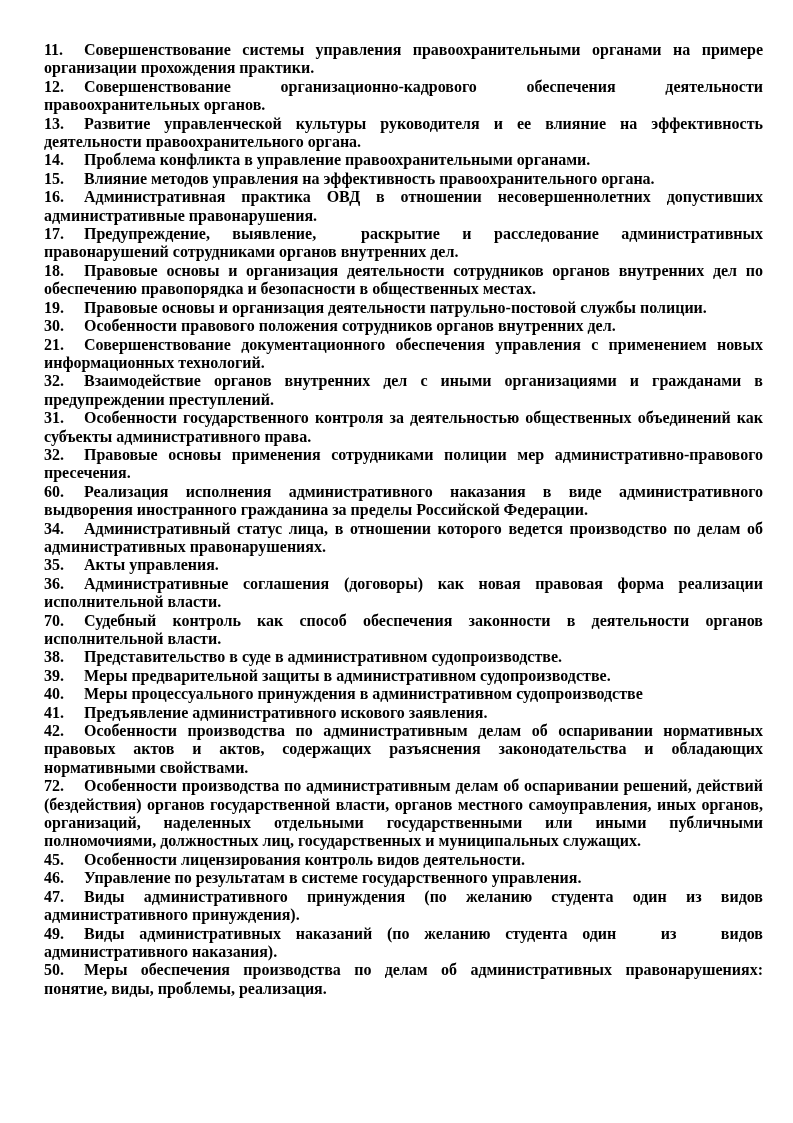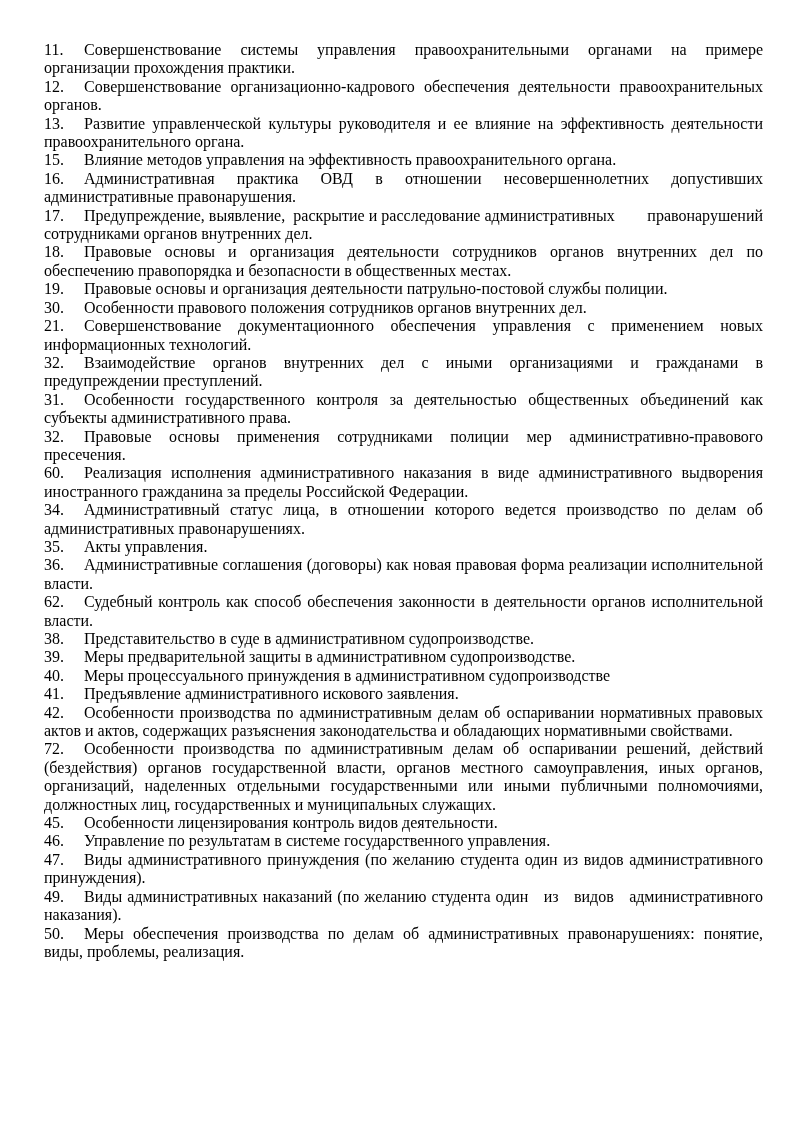--- a/index.html
+++ b/index.html
@@ -15,20 +15,21 @@
     box-sizing: border-box;
     padding: 41px 30px 0 44px;
     overflow: hidden;
     font-family: "Liberation Serif", "DejaVu Serif", serif;
     font-size: 16px;
     line-height: 18.4px;
     color: #000000;
   }
   .topics-list {
     width: 719px;
+    font-weight: bold;
   }
   .item {
     margin: 0;
     padding: 0;
     text-align: justify;
     text-align-last: left;
   }
   .item .num {
     display: inline-block;
     min-width: 40px;
@@ -42,20 +43,21 @@
 <body>
 
 <div class="page">
   <div class="topics-list" id="topic-list">
   <p class="item"><span class="num">11.</span><span class="txt">Совершенствование системы управления правоохранительными органами на примере организации прохождения практики.</span></p>
 
   <p class="item"><span class="num">12.</span><span class="txt">Совершенствование организационно-кадрового обеспечения деятельности правоохранительных органов.</span></p>
 
   <p class="item"><span class="num">13.</span><span class="txt">Развитие управленческой культуры руководителя и ее влияние на эффективность деятельности правоохранительного органа.</span></p>
 
+  <p class="item"><span class="num">14.</span><span class="txt">Проблема конфликта в управление правоохранительными органами.</span></p>
 
   <p class="item"><span class="num">15.</span><span class="txt">Влияние методов управления на эффективность правоохранительного органа.</span></p>
 
   <p class="item"><span class="num">16.</span><span class="txt">Административная практика ОВД в отношении несовершеннолетних допустивших административные правонарушения.</span></p>
 
   <p class="item"><span class="num">17.</span><span class="txt">Предупреждение, выявление,  раскрытие и расследование административных        правонарушений сотрудниками органов внутренних дел.</span></p>
 
   <p class="item"><span class="num">18.</span><span class="txt">Правовые основы и организация деятельности сотрудников органов внутренних дел по обеспечению правопорядка и безопасности в общественных местах.</span></p>
 
   <p class="item"><span class="num">19.</span><span class="txt">Правовые основы и организация деятельности патрульно-постовой службы полиции.</span></p>
@@ -71,21 +73,21 @@
   <p class="item"><span class="num">32.</span><span class="txt">Правовые основы применения сотрудниками полиции мер административно-правового пресечения.</span></p>
 
   <p class="item"><span class="num">60.</span><span class="txt">Реализация исполнения административного наказания в виде административного выдворения иностранного гражданина за пределы Российской Федерации.</span></p>
 
   <p class="item"><span class="num">34.</span><span class="txt">Административный статус лица, в отношении которого ведется производство по делам об административных правонарушениях.</span></p>
 
   <p class="item"><span class="num">35.</span><span class="txt">Акты управления.</span></p>
 
   <p class="item"><span class="num">36.</span><span class="txt">Административные соглашения (договоры) как новая правовая форма реализации исполнительной власти.</span></p>
 
-  <p class="item"><span class="num">62.</span><span class="txt">Судебный контроль как способ обеспечения законности в деятельности органов исполнительной власти.</span></p>
+  <p class="item"><span class="num">70.</span><span class="txt">Судебный контроль как способ обеспечения законности в деятельности органов исполнительной власти.</span></p>
 
   <p class="item"><span class="num">38.</span><span class="txt">Представительство в суде в административном судопроизводстве.</span></p>
 
   <p class="item"><span class="num">39.</span><span class="txt">Меры предварительной защиты в административном судопроизводстве.</span></p>
 
   <p class="item"><span class="num">40.</span><span class="txt">Меры процессуального принуждения в административном судопроизводстве</span></p>
 
   <p class="item"><span class="num">41.</span><span class="txt">Предъявление административного искового заявления.</span></p>
 
   <p class="item"><span class="num">42.</span><span class="txt">Особенности производства по административным делам об оспаривании нормативных правовых актов и актов, содержащих разъяснения законодательства и обладающих нормативными свойствами.</span></p>

